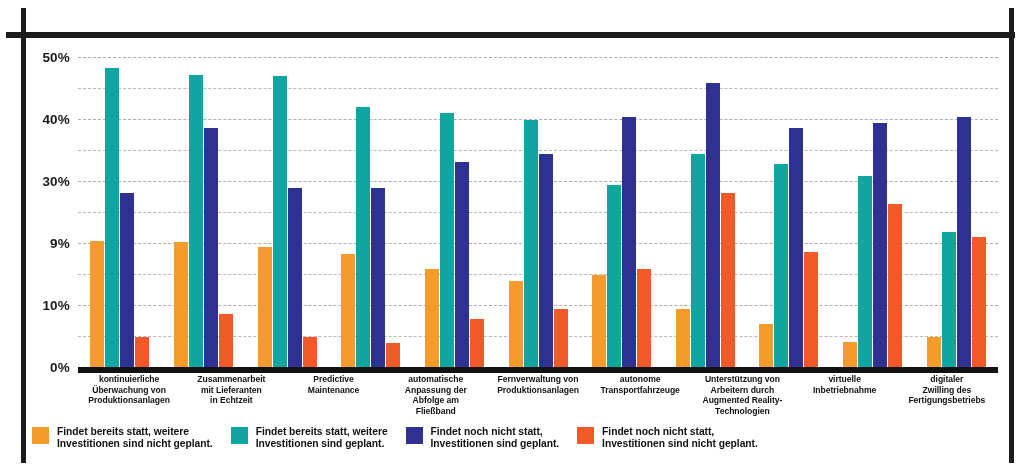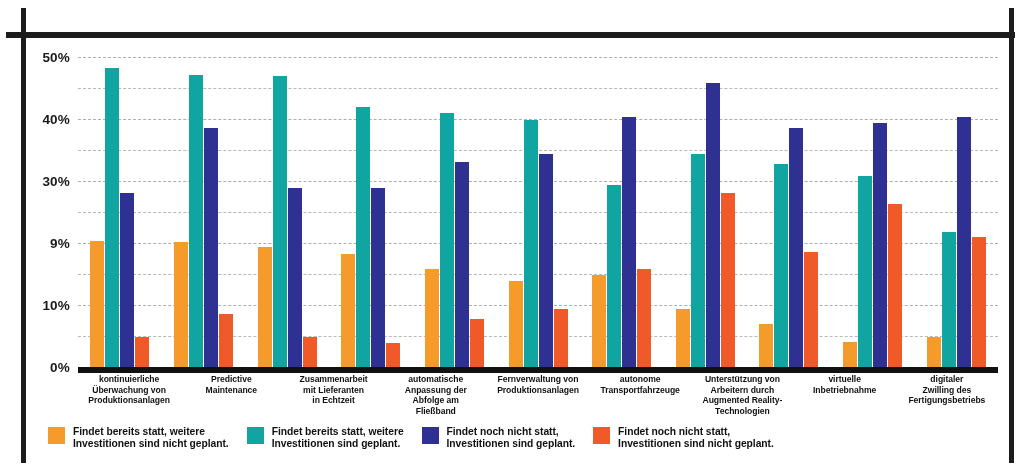--- a/index.html
+++ b/index.html
@@ -144,21 +144,21 @@
   }
 
   
   #legend {
     position: absolute;
     left: 0;
     top: 426px;
     width: 1024px;
     height: 42px;
     display: flex;
-    padding-left: 48px;
+    padding-left: 32px;
     box-sizing: border-box;
   }
   .legend-item {
     display: flex;
     align-items: flex-start;
     gap: 8px;
     margin-right: 18px;
   }
   .legend-swatch {
     width: 17px;
@@ -278,27 +278,27 @@
 
   <div id="baseline"></div>
 
   <div id="x-axis-labels">
       <div class="xtick">
         <div>kontinuierliche</div>
         <div>Überwachung von</div>
         <div>Produktionsanlagen</div>
       </div>
       <div class="xtick">
-        <div>Predictive</div>
-        <div>Maintenance</div>
-      </div>
-      <div class="xtick">
         <div>Zusammenarbeit</div>
         <div>mit Lieferanten</div>
         <div>in Echtzeit</div>
+      </div>
+      <div class="xtick">
+        <div>Predictive</div>
+        <div>Maintenance</div>
       </div>
       <div class="xtick">
         <div>automatische</div>
         <div>Anpassung der</div>
         <div>Abfolge am</div>
         <div>Fließband</div>
       </div>
       <div class="xtick">
         <div>Fernverwaltung von</div>
         <div>Produktionsanlagen</div>

